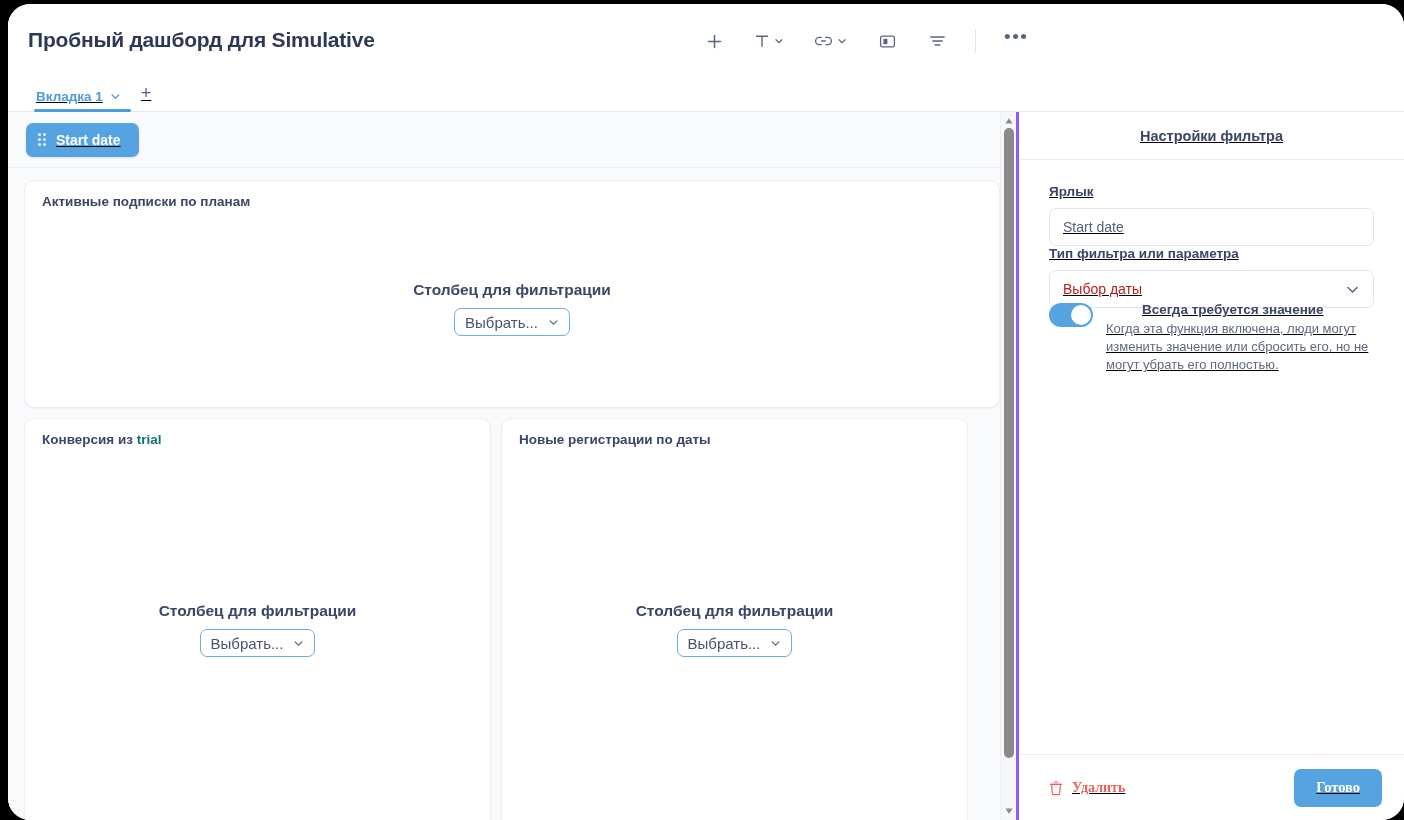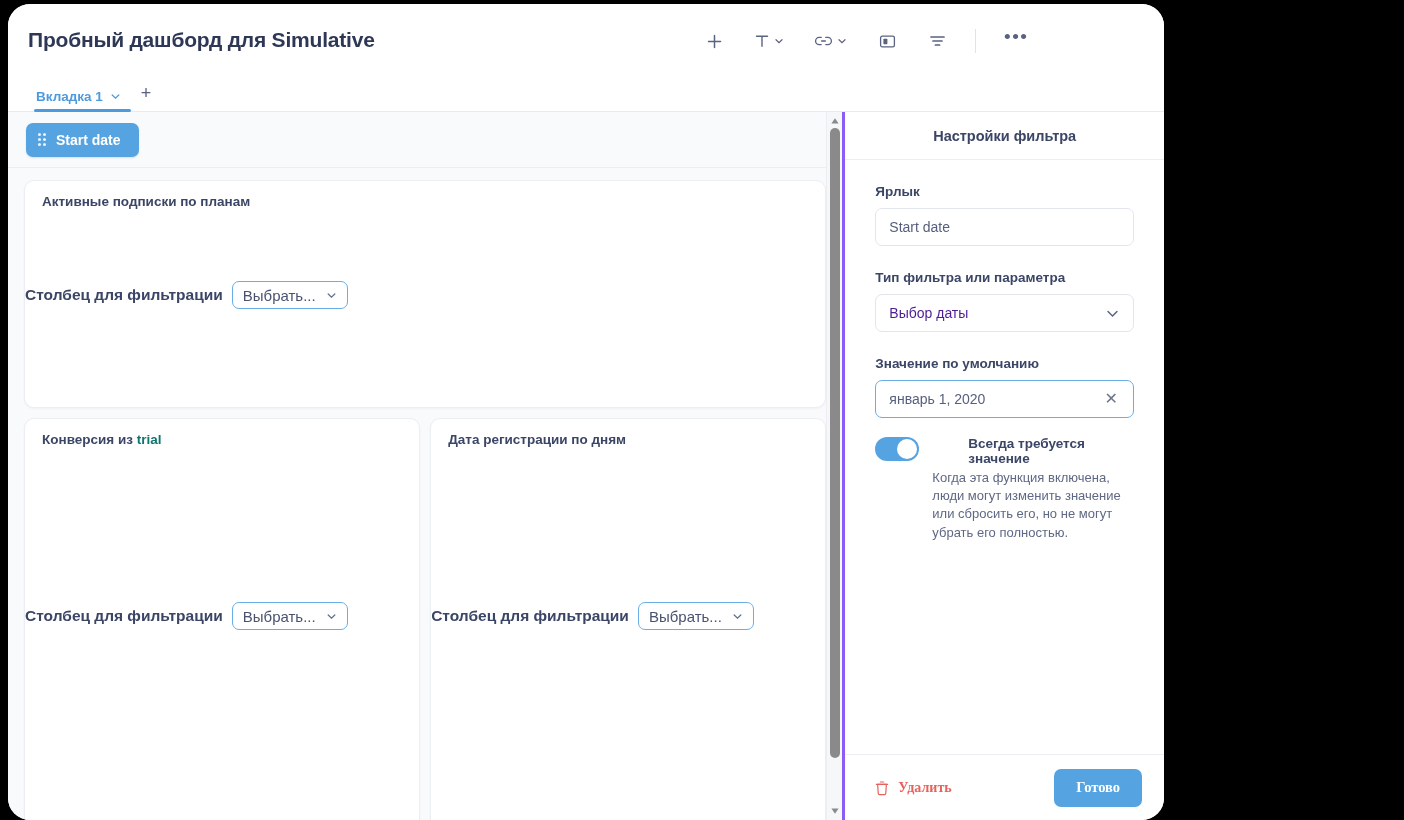--- a/index.html
+++ b/index.html
@@ -6,24 +6,25 @@
   html, body {
     width: 1404px; height: 820px;
     background: #000000;
     font-family: "Liberation Sans", sans-serif;
     overflow: hidden;
   }
 
   .window {
     position: absolute;
     left: 8px; top: 4px;
-    width: 1156px; height: 816px;
+    width: 1396px; height: 816px;
     background: #ffffff;
     border-radius: 22px 22px 22px 22px;
     overflow: hidden;
+    text-decoration: underline;
   }
 
   
   .header {
     position: relative;
     height: 74px;
     background: #ffffff;
     display: flex;
     align-items: center;
   }
@@ -170,20 +171,21 @@
     left: 17px; top: 13px;
     font-size: 13.5px;
     font-weight: bold;
     color: #3b4566;
   }
   .card-title .latin { color: #0f766e; font-weight: bold; }
   .card-center {
     position: absolute;
     left: 0; right: 0;
     display: flex;
+    flex-direction: column;
     align-items: center;
     gap: 9px;
   }
   .c1-center { top: 100px; }
   .c2-center { top: 183px; }
   .col-label {
     font-size: 15.5px;
     font-weight: bold;
     color: #3b4566;
   }
@@ -250,21 +252,21 @@
     flex: 1;
     padding: 24px 30px 0 30px;
     overflow: hidden;
   }
   .field-label {
     font-size: 13.5px;
     font-weight: bold;
     color: #3b4566;
     margin-bottom: 9px;
   }
-  .field { margin-bottom: 24px; }
+  .field { }
   .text-input {
     width: 100%;
     height: 38px;
     border: 1px solid #e2e5ec;
     border-radius: 7px;
     background: #fff;
     padding: 0 13px;
     font-size: 14px;
     color: #565f7d;
     font-family: "Liberation Sans", sans-serif;
@@ -273,21 +275,21 @@
   }
   .text-input.focused { border-color: #6aaee6; }
   .select-field {
     width: 100%;
     height: 38px;
     border: 1px solid #e2e5ec;
     border-radius: 7px;
     background: #fff;
     padding: 0 13px;
     font-size: 14px;
-    color: #4c1d95;
+    color: #b91c1c;
     display: flex;
     align-items: center;
     justify-content: space-between;
     cursor: pointer;
   }
   .value-row {
     display: flex;
     align-items: center;
     justify-content: space-between;
     width: 100%;
@@ -483,21 +485,21 @@
                 <span>
                   <svg width="11" height="11" viewBox="0 0 11 11">
                       <path d="M2.2 4L5.5 7.2 8.8 4" stroke="#64708f" stroke-width="1.3" fill="none" stroke-linecap="round"></path>
                     </svg>
                 </span>
               </div>
             </div>
           </div>
 
           <div class="card card-bot">
-            <div class="card-title">Дата регистрации по дням</div>
+            <div class="card-title">Новые регистрации по даты</div>
             <div class="card-center c2-center">
               <div class="col-label">Столбец для фильтрации</div>
               <div class="select-btn">
                 <span>Выбрать...</span>
                 <span>
                   <svg width="11" height="11" viewBox="0 0 11 11">
                       <path d="M2.2 4L5.5 7.2 8.8 4" stroke="#64708f" stroke-width="1.3" fill="none" stroke-linecap="round"></path>
                     </svg>
                 </span>
               </div>
@@ -538,29 +540,20 @@
             <span>Выбор даты</span>
             <span>
               <svg width="15" height="15" viewBox="0 0 15 15">
                   <path d="M3 5.4L7.5 10 12 5.4" stroke="#5a6282" stroke-width="1.4" fill="none" stroke-linecap="round"></path>
                 </svg>
             </span>
           </div>
         </div>
 
 
-        <div class="field">
-          <div class="field-label">Значение по умолчанию</div>
-          <div class="text-input focused">
-            <div class="value-row">
-              <span>январь 1, 2020</span>
-              <span class="clear-x">✕</span>
-            </div>
-          </div>
-        </div>
 
         <div class="toggle-row">
           <div class="toggle">
             <span class="knob"></span>
           </div>
           <div>
             <div class="toggle-title">Всегда требуется значение</div>
             <div class="toggle-desc">Когда эта функция включена, люди могут изменить значение или сбросить его, но не могут убрать его полностью.</div>
           </div>
         </div>

